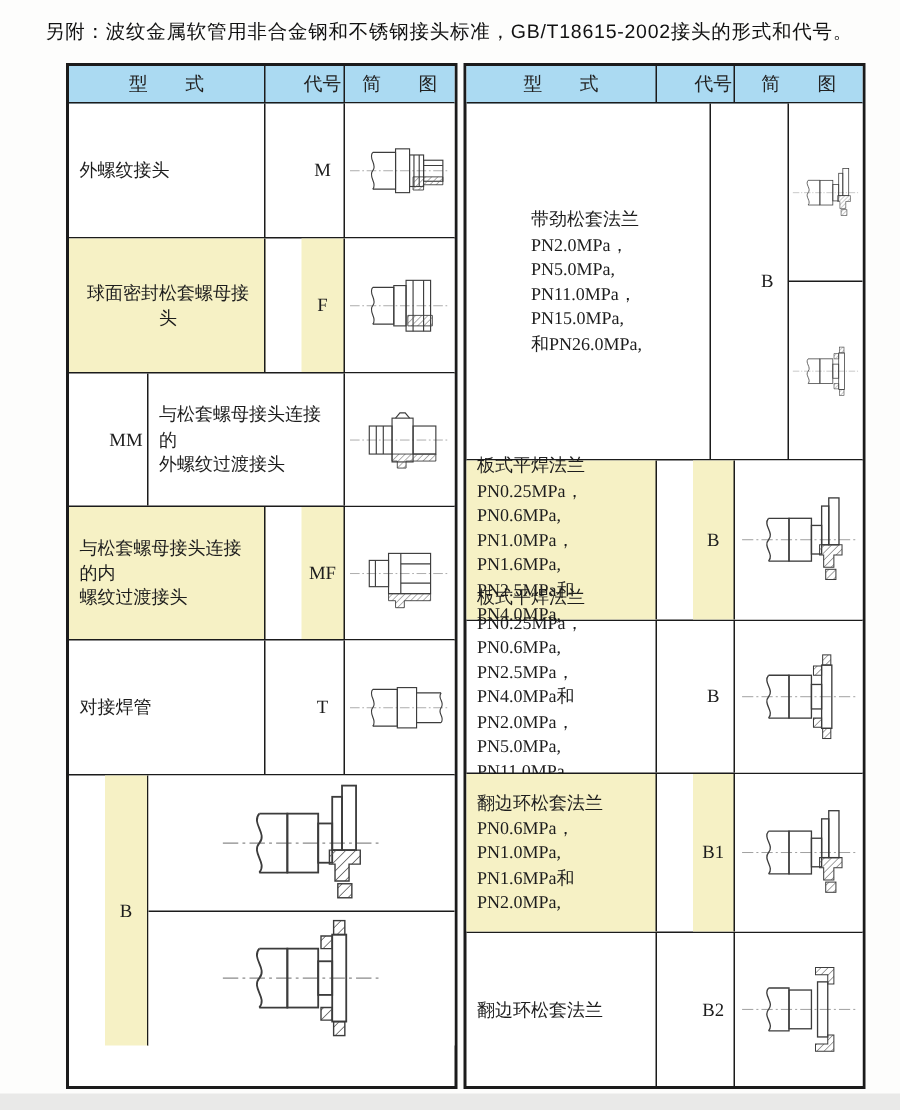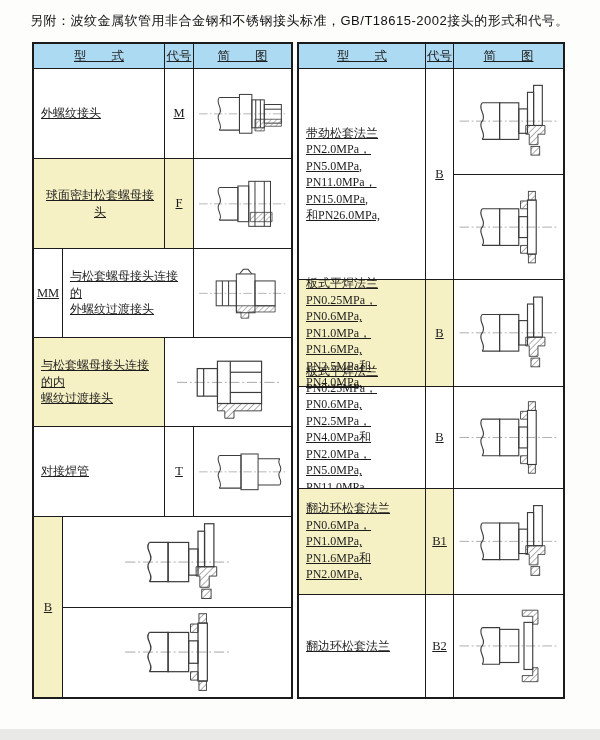--- a/index.html
+++ b/index.html
@@ -10,34 +10,34 @@
     font-family:"Liberation Serif", serif;
     color:#1d1d1d;
     overflow:hidden;
   }
   .title {
     position:absolute; left:30px; top:12px; width:545px;
     font-family:"Liberation Sans", sans-serif;
     font-weight:normal; font-size:13px; letter-spacing:.5px; color:#111;
     white-space:nowrap;
   }
-  .tables { position:absolute; left:32px; top:42px; display:flex;text-decoration:underline; }
+  .tables { position:absolute; left:44px; top:42px; display:flex; }
   .tbl { border:2px solid var(--border); background:#fff; }
   .tbl + .tbl { margin-left:4px; }
   .tbl-left  { width:261px; }
   .tbl-right { width:268px; }
   .hdr { display:flex; height:25px; background:var(--header-bg); border-bottom:1.5px solid var(--border); }
   .hcell {
     display:flex; align-items:center; justify-content:center;
     font-size:12.5px; color:#222; border-right:1.5px solid var(--border);
     white-space:pre;
   }
   .hcell:last-child { border-right:none; }
   .c-type  { width:131px; }
-  .c-code  { width:29px; }
+  .c-code  { width:29px;margin-left:24px; }
   .c-diag  { flex:1; }
   .tbl-right .c-type { width:127px; }
   .tbl-right .c-code { width:28px; }
   .row { display:flex; border-bottom:1.5px solid var(--border); }
   .row:last-child { border-bottom:none; }
   .cell { border-right:1.5px solid var(--border); }
   .cell:last-child { border-right:none; }
   .type {
     display:flex; flex-direction:column; justify-content:center;
     padding:4px 5px 4px 7px; font-size:12px; line-height:16.5px;
@@ -135,20 +135,21 @@
                 <path class="hx" d="M52 61 h50 v8 h-34 v8 h-10 v-8 h-6 z"></path>
               </svg>
             </div>
           </div>
         </div>
         <div class="row" style="height: 89px;">
           <div class="cell type c-type hl">
             <div>与松套螺母接头连接的内</div>
             <div>螺纹过渡接头</div>
           </div>
+          <div class="cell code c-code hl">MF</div>
           <div class="cell diag c-diag">
             <div class="dsub">
               <svg viewBox="0 0 120 90" preserveAspectRatio="xMidYMid meet">
                 <path class="cl" d="M4 45 H116"></path>
                 <rect class="ln" x="26" y="30" width="22" height="30"></rect>
                 <line class="ln" x1="33" y1="30" x2="33" y2="60"></line>
                 <rect class="ln" x="48" y="22" width="48" height="46"></rect>
                 <line class="ln" x1="62" y1="22" x2="62" y2="68"></line>
                 <line class="ln" x1="62" y1="34" x2="96" y2="34"></line>
                 <line class="ln" x1="62" y1="56" x2="96" y2="56"></line>
@@ -209,21 +210,21 @@
         </div>
       </div>
   </div>
   <div class="tbl tbl-right">
     <div class="hdr">
       <div class="hcell c-type">型　　式</div>
       <div class="hcell c-code">代号</div>
       <div class="hcell c-diag">简　　图</div>
     </div>
     <div id="rows-right">
-        <div class="row" style="height: 211px;">
+        <div class="row" style="height: 238px; padding-left: 36px;">
           <div class="cell type c-type">
             <div>带劲松套法兰</div>
             <div>PN2.0MPa，PN5.0MPa,</div>
             <div>PN11.0MPa，PN15.0MPa,</div>
             <div>和PN26.0MPa,</div>
           </div>
           <div class="cell code c-code">B</div>
           <div class="cell diag c-diag">
             <div class="dsub">
               <svg viewBox="0 0 120 90" preserveAspectRatio="xMidYMid meet">

